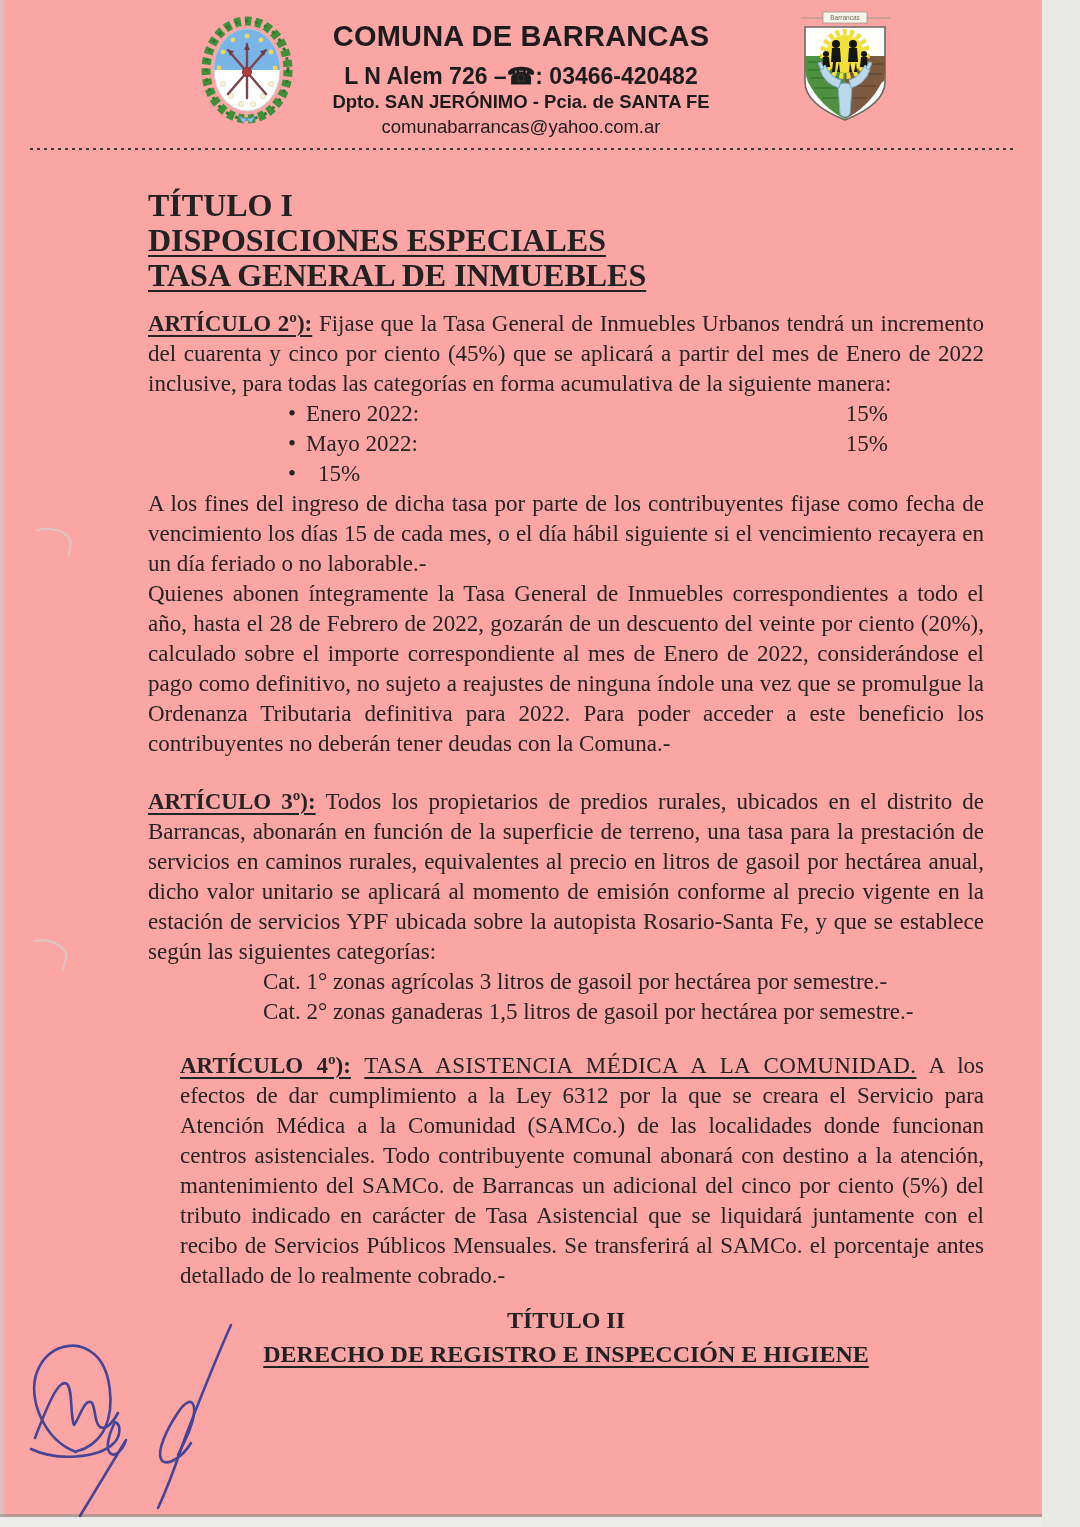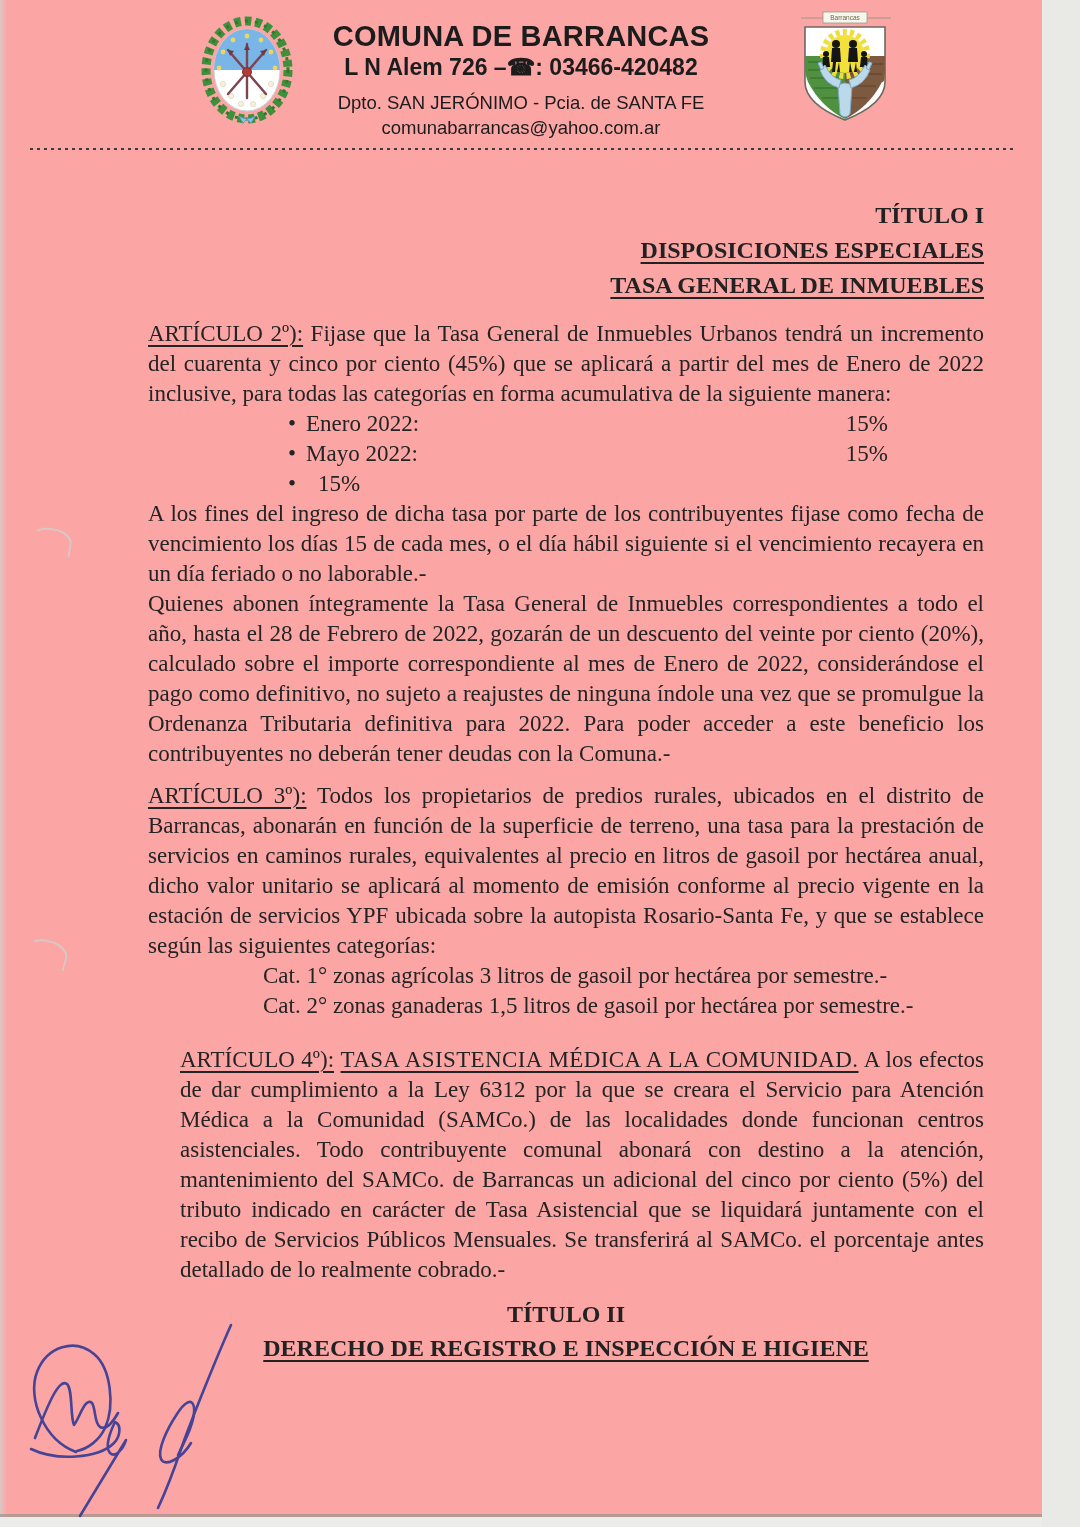--- a/index.html
+++ b/index.html
@@ -22,41 +22,41 @@
   .punch-1{left:30px;top:528px;transform:rotate(10deg);}
   .punch-2{left:26px;top:940px;transform:rotate(16deg);}
 
   
   .header{position:relative;height:126px;padding-top:14px;}
   .logo-left{position:absolute;left:197px;top:14px;width:100px;height:112px;}
   .logo-right{position:absolute;left:795px;top:10px;width:100px;height:114px;}
   .header-text{width:560px;margin:0 auto;text-align:center;
     font-family:"Liberation Sans", sans-serif;color:#1c1c1c;}
   .org-name{font-size:29px;font-weight:bold;letter-spacing:.2px;margin-top:6px;}
-  .addr-line{font-size:23px;font-weight:bold;margin-top:1px;}
-  .dept-line{font-size:18.5px;font-weight:normal;margin-top:11px;}
+  .addr-line{font-size:23px;font-weight:bold;margin-top:10px;}
+  .dept-line{font-size:18.5px;font-weight:bold;margin-top:1px;}
   .email-line{font-size:18.5px;font-weight:normal;margin-top:3px;}
 
   .dotted-sep{margin:6px 28px 0 28px;height:6px;
     background-image:radial-gradient(circle,#3b3b3b 1.3px,rgba(0,0,0,0) 1.5px);
     background-size:7px 6px;background-repeat:repeat-x;background-position:0 50%;}
 
   
   .content{padding:0 58px 0 148px;}
-  .title-block{margin-top:46px;text-align:right;font-weight:bold;
-    font-size:24px;line-height:35px;color:#222;}
+  .title-block{margin-top:36px;text-align:left;font-weight:bold;
+    font-size:32px;line-height:35px;color:#222;}
   .title-block2{margin-top:12px;text-align:center;font-weight:bold;
     font-size:24px;line-height:34px;color:#222;}
   .u{text-decoration:underline;text-decoration-thickness:2px;text-underline-offset:4px;}
   .para{margin:16px 0 0 0;font-size:23px;line-height:30px;text-align:justify;}
   .para.tight{margin-top:0;}
-  .para.gap18{margin-top:12px;}
+  .para.gap18{margin-top:28px;}
   .para.gap24{margin-top:24px;margin-left:32px;}
   .para.gap20{margin-top:20px;}
-  .art-label{font-weight:normal;text-decoration:underline;
+  .art-label{font-weight:bold;text-decoration:underline;
     text-decoration-thickness:2.2px;text-underline-offset:4px;white-space:nowrap;}
   .subject{text-decoration:underline;text-decoration-thickness:1.8px;
     text-underline-offset:4px;letter-spacing:.4px;}
   .schedule{margin:0;}
   .sched-row{display:flex;align-items:baseline;padding-left:140px;width:600px;
     font-size:23px;line-height:30px;}
   .bullet{margin-right:10px;font-size:23px;}
   .sched-label{flex:1 1 auto;}
   .sched-value{flex:0 0 auto;margin-left:12px;}
   .cat-lines{font-size:23px;line-height:30px;padding-left:115px;margin-top:0;}

